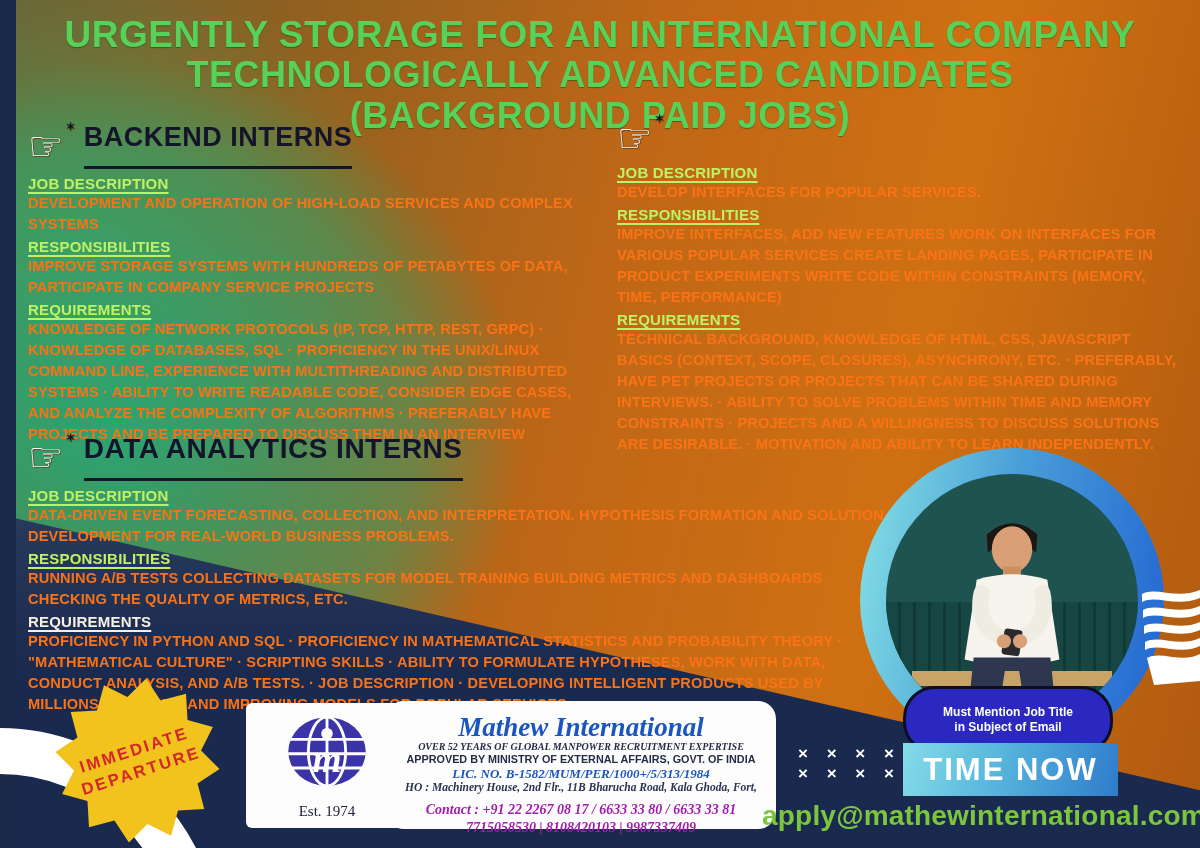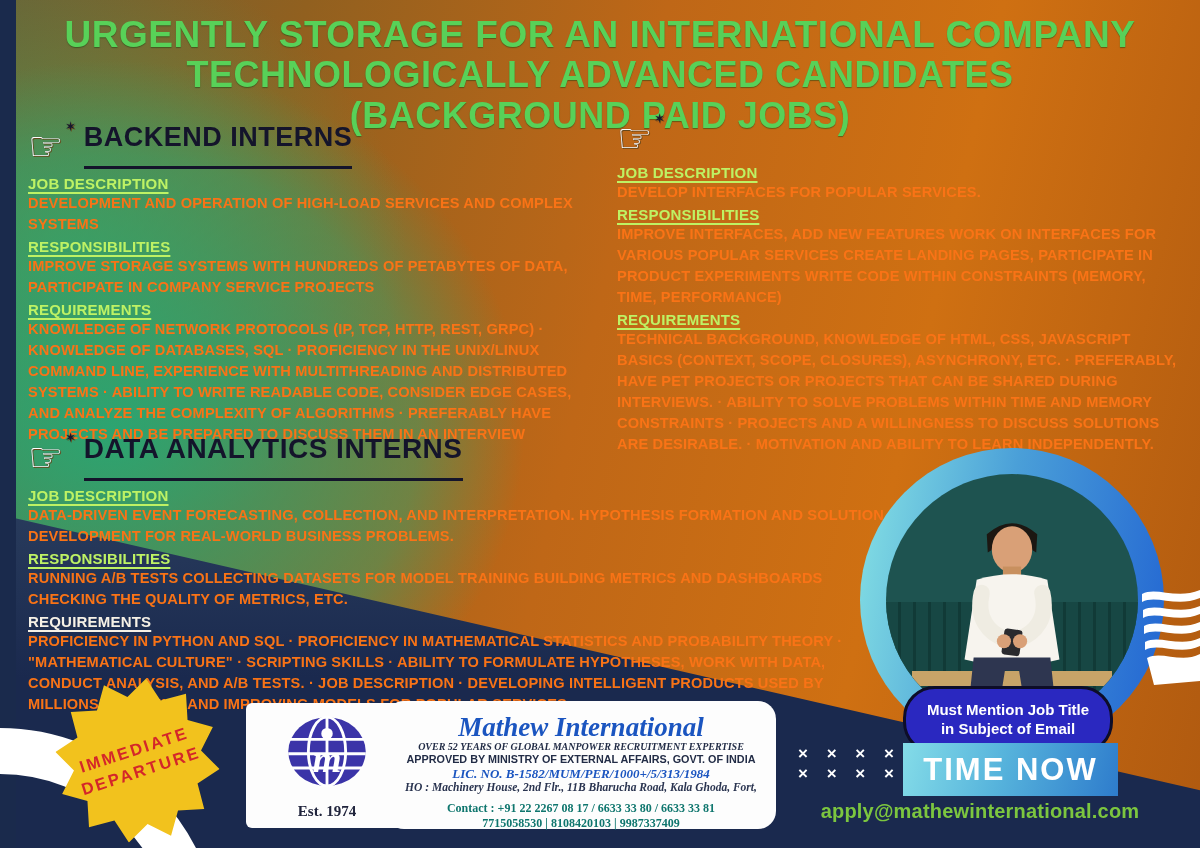--- a/index.html
+++ b/index.html
@@ -53,59 +53,59 @@
   .badge-wrap svg{width:100%;height:100%;display:block;}
   .badge-text{position:absolute;inset:0;display:flex;flex-direction:column;
     align-items:center;justify-content:center;transform:rotate(-24deg);
     color:#d4262a;font-weight:bold;font-size:16.5px;letter-spacing:2.5px;line-height:1.3;}
 
   
   .logo-box{left:246px;top:703px;width:162px;height:125px;background:#fdfdfd;
     border-radius:6px;z-index:3;display:flex;flex-direction:column;align-items:center;
     justify-content:center;}
   .logo-box svg{width:86px;height:82px;display:block;}
-  .est{font-family:"Liberation Serif","DejaVu Serif",serif;font-weight:bold;
+  .est{font-family:"Liberation Serif","DejaVu Serif",serif;font-weight:normal;
     font-size:15px;color:#20243c;margin-top:9px;}
   .info-box{left:386px;top:701px;width:390px;height:128px;background:#fdfdfd;
     border-radius:18px;z-index:3;box-sizing:border-box;padding:12px 10px;
     text-align:center;font-family:"Liberation Serif","DejaVu Serif",serif;}
   .co-name{font-size:27px;font-weight:bold;font-style:italic;color:#1b55c0;line-height:1.05;}
   .co-tag{font-size:10px;font-weight:bold;font-style:italic;color:#222c46;line-height:1.15;}
   .co-approved{font-size:10.8px;font-weight:bold;color:#222c46;
     font-family:"Liberation Sans","DejaVu Sans",sans-serif;line-height:1.2;}
   .co-lic{font-size:13px;font-weight:bold;font-style:italic;color:#1b55c0;line-height:1.2;}
   .co-addr{font-size:11.5px;font-weight:bold;font-style:italic;color:#2a3450;line-height:1.2;}
-  .co-contact{font-size:12px;font-weight:bold;color:#0f766e;line-height:1.25;}
+  .co-contact{font-size:14px;font-weight:bold;font-style:italic;color:#a21caf;line-height:1.25;}
   .co-gap{height:6px;}
 
   
   .photo-ring{left:860px;top:448px;width:304px;height:304px;border-radius:50%;z-index:2;
     background:linear-gradient(100deg,#86e2e4,#4a9fd8 45%,#2163d2);}
   .photo-inner{position:absolute;inset:26px;border-radius:50%;overflow:hidden;background:#1e5350;}
   .photo-wall-slats{position:absolute;left:0;right:0;top:128px;bottom:0;
     background:repeating-linear-gradient(90deg,#174744 0 12px,#113a37 12px 15px);}
   .photo-bench{position:absolute;left:26px;right:26px;bottom:40px;height:15px;background:#c8a468;}
   .photo-man{position:absolute;left:50%;bottom:8px;transform:translateX(-50%);}
 
   
   .flag{left:1142px;top:585px;width:58px;height:102px;z-index:2;}
   .xmarks{left:798px;top:744px;z-index:3;color:#ffffff;font-weight:bold;
     font-size:17px;letter-spacing:7px;line-height:1.2;}
 
   
   .note-pill{left:903px;top:686px;width:204px;height:62px;background:#2a28c0;
     border:3px solid #0d0d28;border-radius:32px;z-index:3;display:flex;
     flex-direction:column;align-items:center;justify-content:center;
-    color:#ffffff;font-weight:bold;font-size:15px;line-height:1.25;}
+    color:#ffffff;font-weight:bold;font-size:12px;line-height:1.25;}
   .apply-btn{left:903px;top:743px;width:215px;height:53px;z-index:4;border:none;
     background:linear-gradient(105deg,#84dce8,#57b4dc 45%,#2e7ccc);
     color:#ffffff;font-weight:bold;font-size:31px;letter-spacing:2px;
     font-family:"Liberation Sans","DejaVu Sans",sans-serif;cursor:pointer;}
   .email{left:762px;top:800px;width:436px;text-align:center;z-index:4;
-    color:#7cc63f;font-weight:bold;font-size:20px;white-space:nowrap;
+    color:#7cc63f;font-weight:bold;font-size:28px;white-space:nowrap;
     text-decoration:none;letter-spacing:0.2px;}
 </style>
 </head>
 <body>
 
 <div class="poster">
 
   <div class="abs bg"></div>
   <div class="abs navy-poly"></div>
   <div class="abs left-strip"></div>

